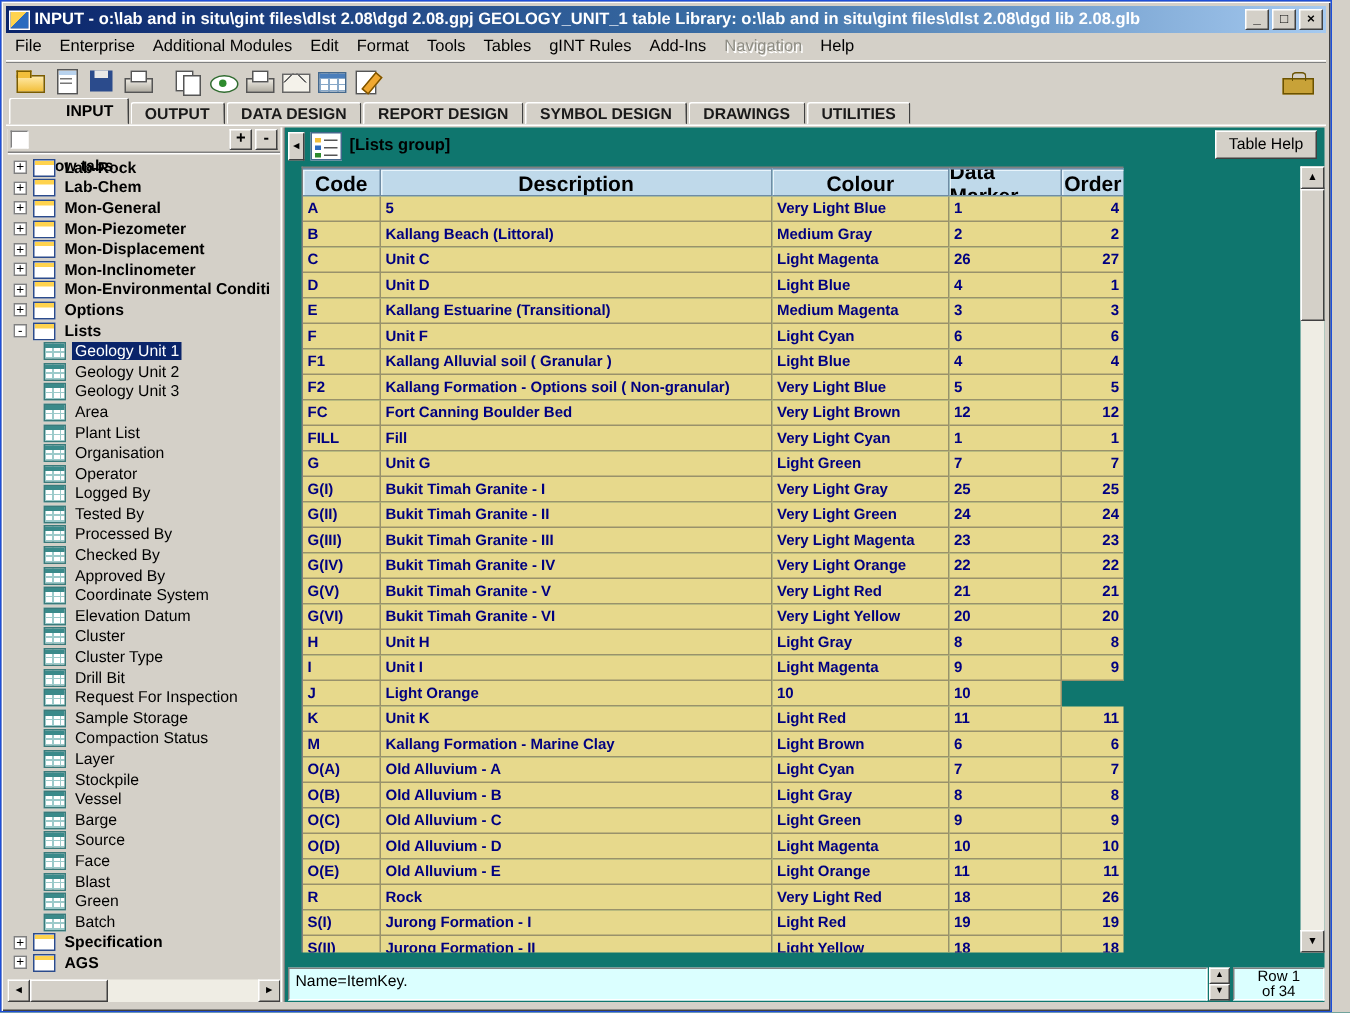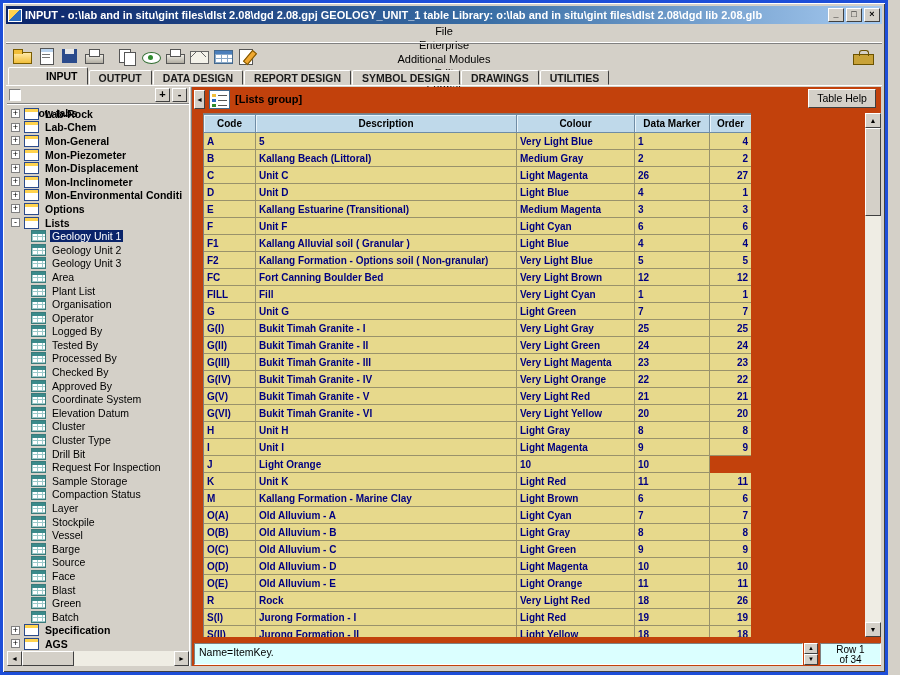--- a/index.html
+++ b/index.html
@@ -1,35 +1,35 @@
 <!DOCTYPE html>
 <html><head>
 <meta charset="utf-8">
 <style>
   * { box-sizing:border-box; margin:0; padding:0; }
   html,body { width:900px; height:675px; overflow:hidden; }
   body { font-family:"Liberation Sans",sans-serif; background:#D4D0C8; }
   #window { position:relative; width:888px; height:675px; background:#D4D0C8;
-            border:3px solid #1d4ed8;
+            border:1px solid #1d4ed8;
             box-shadow: inset 1px 1px 0 #ffffff, inset -1px -1px 0 #404040; }
 
   
   .titlebar { position:absolute; left:3px; top:3px; right:3px; height:18px;
     background:linear-gradient(90deg,#0A246A,#3A6EA5 55%,#A6CAF0); color:#fff;
     display:flex; align-items:center; padding:0 2px; }
   .app-icon { width:14px; height:13px; margin-right:3px; flex:none;
     background:linear-gradient(135deg,#FFD34E 0 45%,#2B6BBF 45%); border:1px solid #fff; }
   .title-text { flex:1; font-size:11px; font-weight:bold; white-space:nowrap; overflow:hidden; }
   .win-btn { width:16px; height:14px; margin-left:2px; flex:none; background:#D4D0C8;
     border:1px solid; border-color:#ffffff #404040 #404040 #ffffff; color:#000;
     font-size:9px; line-height:11px; text-align:center; font-weight:bold; }
 
   
   .menubar { position:absolute; left:3px; top:21px; right:3px; height:18px;
-    display:flex; align-items:center; font-size:11px; background:#D4D0C8;flex-direction:column; }
+    display:flex; align-items:center; font-size:11px; background:#D4D0C8; }
   .menu-item { padding:1px 6px; color:#000; }
   .menu-item[data-en="0"] { color:#8e8d84; text-shadow:1px 1px 0 #fff; }
 
   
   .toolbar { position:absolute; left:3px; top:39px; right:3px; height:25px;
     display:flex; align-items:center; padding-left:3px;
     border-top:1px solid #ffffff; box-shadow:0 1px 0 #808080 inset; }
   .tb-group { display:flex; align-items:center; }
   .tb { width:24px; height:22px; position:relative; border:1px solid transparent; background:transparent; }
   .tb:nth-child(5) { margin-left:9px; }
@@ -114,41 +114,41 @@
     font-size:7px; line-height:13px; text-align:center; }
   .hthumb { width:52px; height:15px; background:#D4D0C8;
     border:1px solid; border-color:#fff #404040 #404040 #fff; }
   .hscroll .spacer { flex:1; }
   .hscroll .scroll-btn.right { margin-left:auto; }
 
   .splitter { position:absolute; left:186px; top:84px; width:3px; bottom:6px; background:#D4D0C8;
     border-left:1px solid #fff; border-right:1px solid #808080; }
 
   
-  .main { position:absolute; left:189px; top:84px; right:4px; bottom:6px; background:#c2410c; }
+  .main { position:absolute; left:189px; top:84px; right:4px; bottom:6px; background:#0f766e; }
   .group-header { position:absolute; left:0; top:0; right:0; height:24px; display:flex; align-items:center; }
   .collapse-btn { width:11px; height:19px; margin-left:2px; flex:none; background:#D4D0C8;
     border:1px solid; border-color:#fff #404040 #404040 #fff;
     font-size:7px; line-height:17px; text-align:center; }
   .group-icon { width:21px; height:19px; margin:0 5px 0 4px; position:relative; flex:none;
     background:#fff; border:1px solid #44688C; }
   .group-icon i { position:absolute; left:2px; top:3px; width:4px; height:3px; background:#F2BF3A;
     box-shadow:0 5px 0 #2B6BBF, 0 10px 0 #2E8B2E; }
   .group-icon u { position:absolute; left:8px; top:4px; width:9px; height:1px; background:#555;
     box-shadow:0 5px 0 #555, 0 10px 0 #555; }
   .group-label { font-size:11px; font-weight:bold; }
   .help-btn { position:absolute; right:5px; top:2px; width:68px; height:19px; background:#D4D0C8;
     border:1px solid; border-color:#fff #404040 #404040 #fff;
     font-size:10.5px; text-align:center; line-height:17px; }
 
   .table-wrap { position:absolute; left:11px; top:26px; width:548px; height:524px;
     overflow:hidden; border-left:1px solid #808080; border-top:1px solid #808080; }
   .thead { display:flex; height:19px; }
   .th { background:#BFD9EA; border:1px solid #6F8CA5; border-left:none;
-    box-shadow:inset 1px 1px 0 #E8F4FB; font-size:10px; font-weight:bold; color:#000;
+    box-shadow:inset 1px 1px 0 #E8F4FB; font-size:14px; font-weight:bold; color:#000;
     display:flex; align-items:center; justify-content:center; overflow:hidden; }
   .trow { display:flex; height:17px; }
   .td { background:#E7D98C; border-right:1px solid #99926B; border-bottom:1px solid #99926B;
     font-size:10px; font-weight:bold; color:#000080; padding:0 3px;
     display:flex; align-items:center; white-space:nowrap; overflow:hidden; }
   .thead .th:nth-child(1), .trow .td:nth-child(1) { width:52px; flex:none; }
   .thead .th:nth-child(2), .trow .td:nth-child(2) { width:261px; flex:none; }
   .thead .th:nth-child(3), .trow .td:nth-child(3) { width:118px; flex:none; }
   .thead .th:nth-child(4), .trow .td:nth-child(4) { width:75px; flex:none; }
   .thead .th:nth-child(5), .trow .td:nth-child(5) { width:42px; flex:none; }

